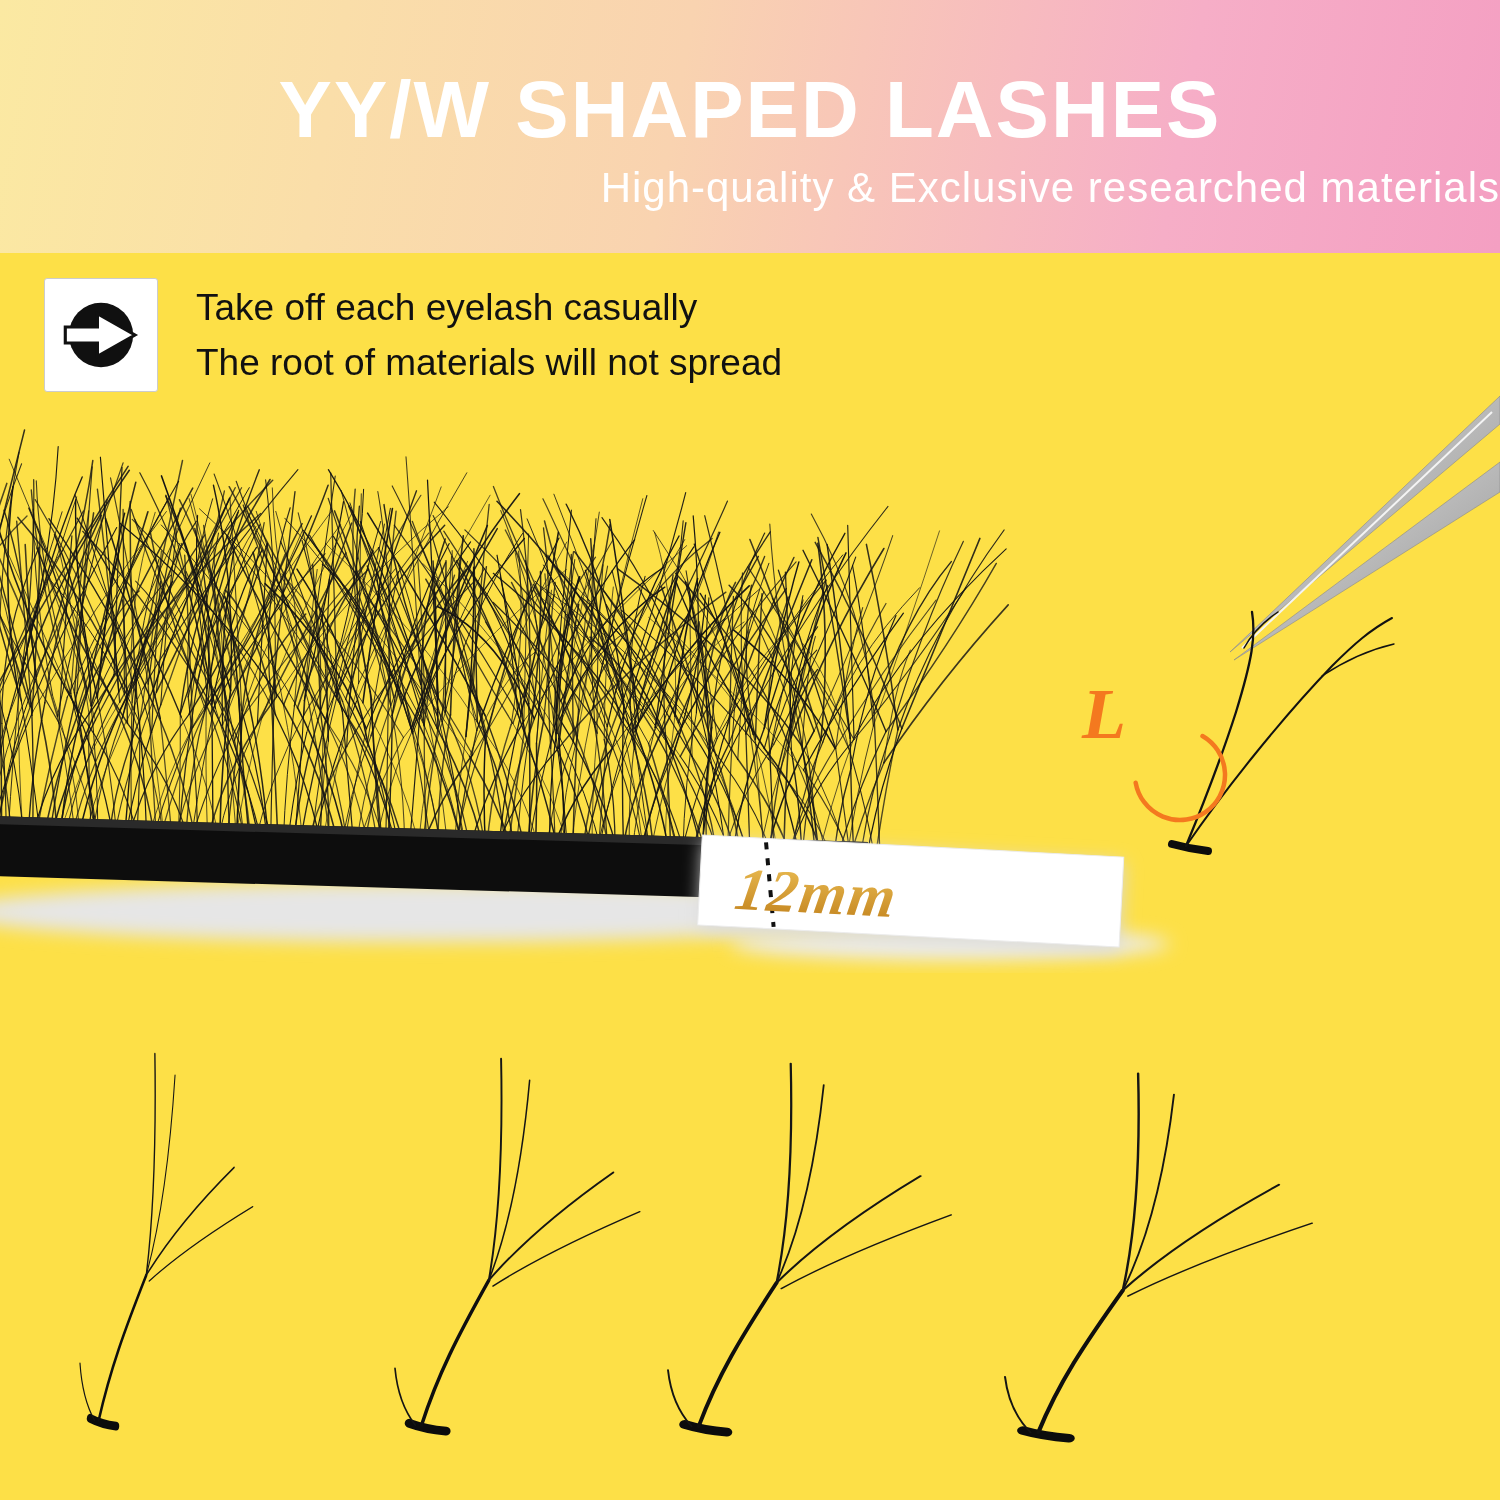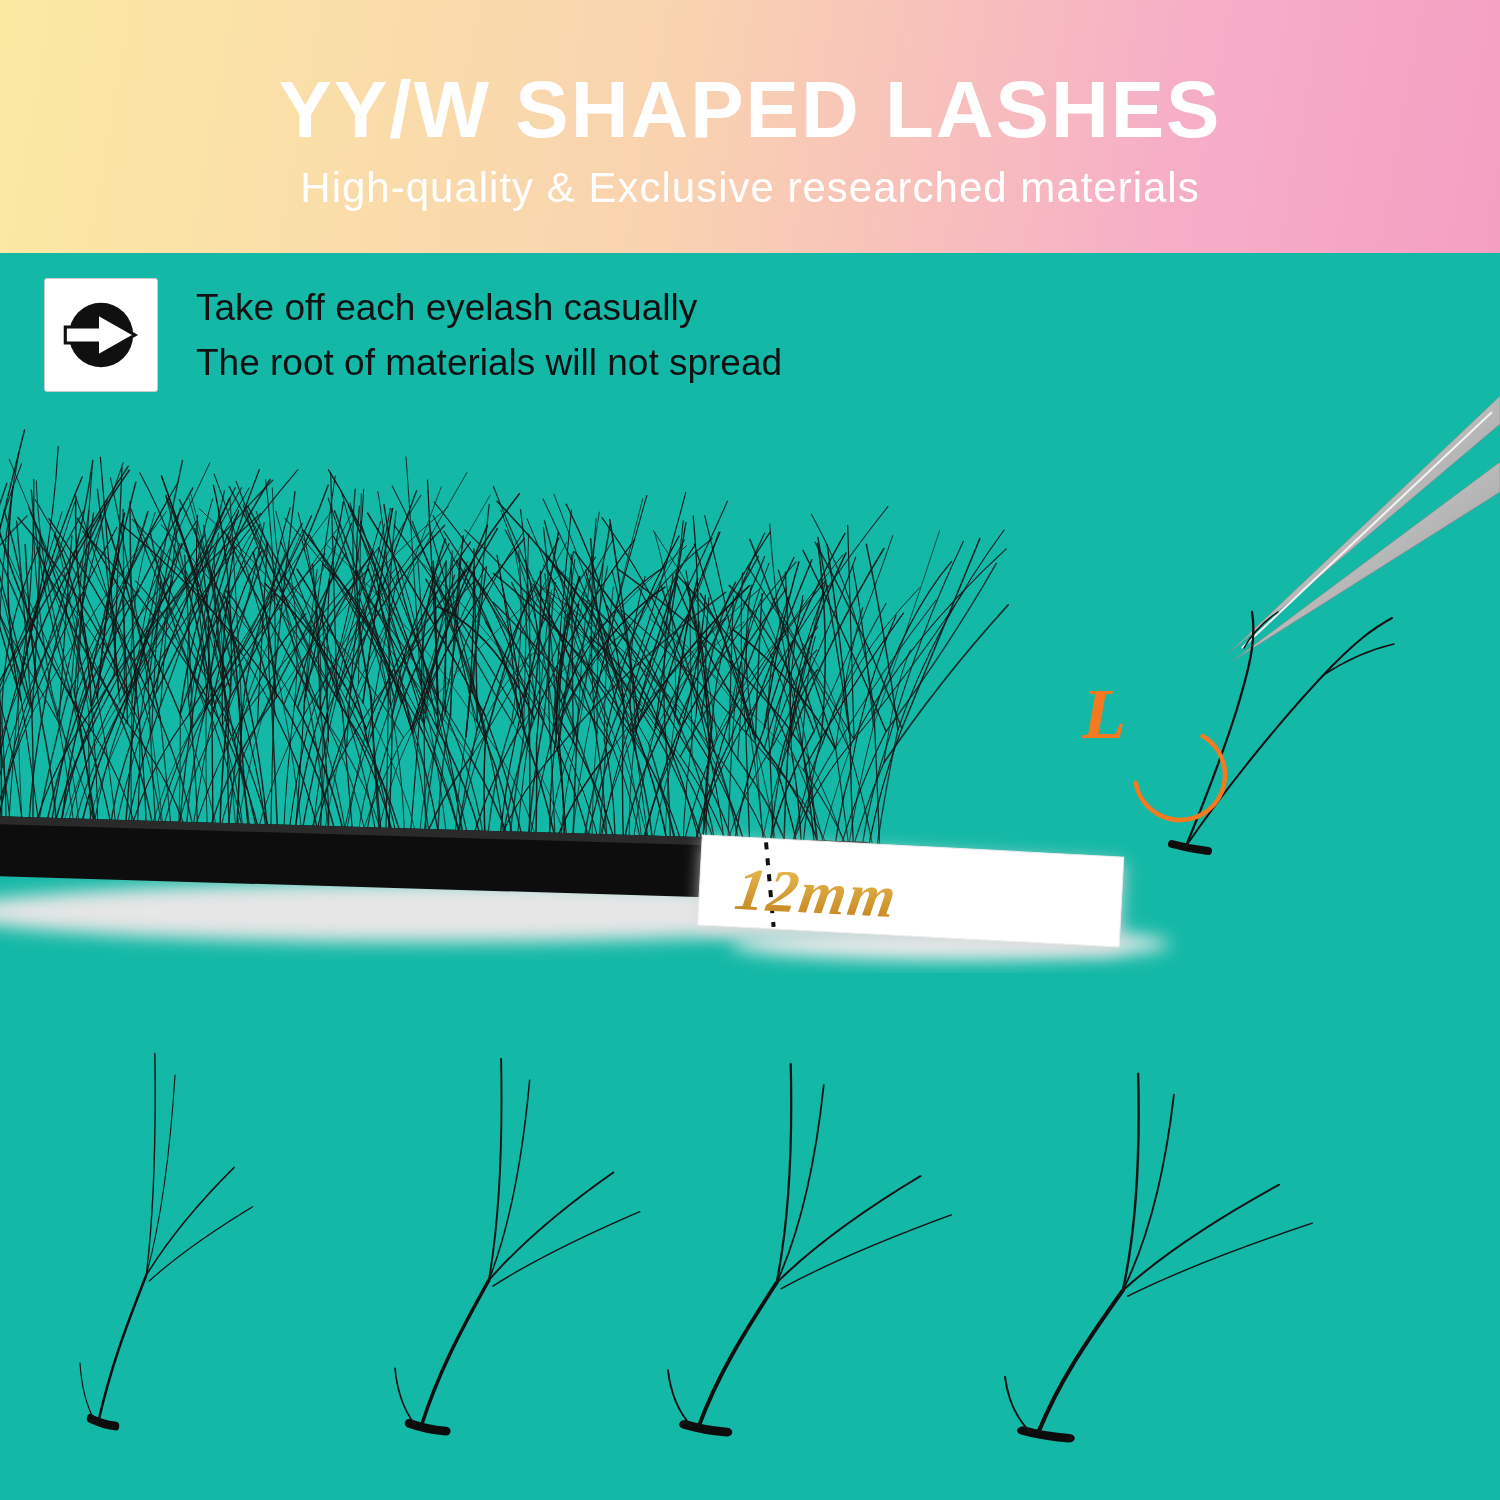--- a/index.html
+++ b/index.html
@@ -1,31 +1,31 @@
 <!DOCTYPE html>
 <html><head>
 <meta charset="utf-8">
 <style>
   html,body{margin:0;padding:0;background:#fff;}
   .stage{
-    position:relative;width:1500px;height:1500px;background:#14b8a6;overflow:hidden;
+    position:relative;width:1500px;height:1500px;background:#fde047;overflow:hidden;
     font-family:"Liberation Sans",sans-serif;color:#1a1a1a;
   }
   
   .banner{
     position:absolute;top:0;left:0;width:100%;height:253px;
     background:linear-gradient(100deg,#fbe9a2 0%,#f9d3b0 45%,#f6aec7 78%,#f49fc2 100%);
     text-align:center;box-sizing:border-box;padding-top:70px;
   }
   .banner h1{
     margin:0;font-size:80px;line-height:1;font-weight:700;color:#ffffff;
     letter-spacing:2px;
   }
   .banner p{
-    margin:14px 0 0 0;font-size:42px;font-weight:400;color:#ffffff;letter-spacing:1px;
+    margin:14px 0 0 0;font-size:42px;font-weight:400;color:#ffffff;letter-spacing:1px;text-align:right;
   }
   
   .feature{
     position:absolute;top:278px;left:44px;display:flex;align-items:center;gap:38px;
   }
   .icon-box{
     width:112px;height:112px;border:1px solid #cccccc;border-radius:3px;background:#fff;
     display:flex;align-items:center;justify-content:center;flex:0 0 auto;
   }
   .feature-text p{

